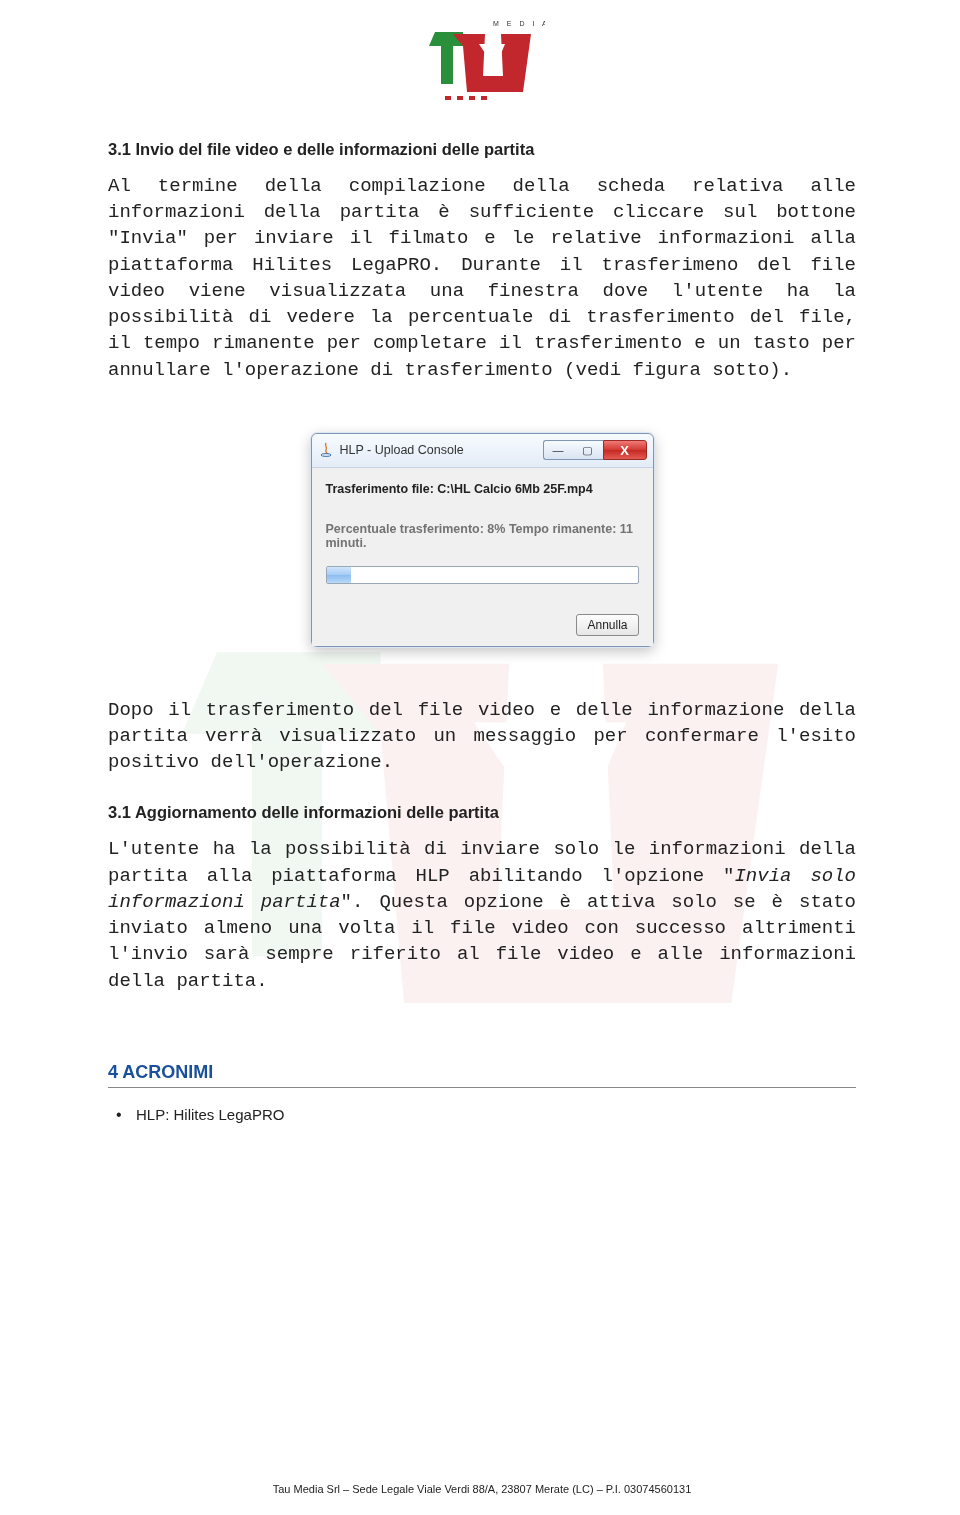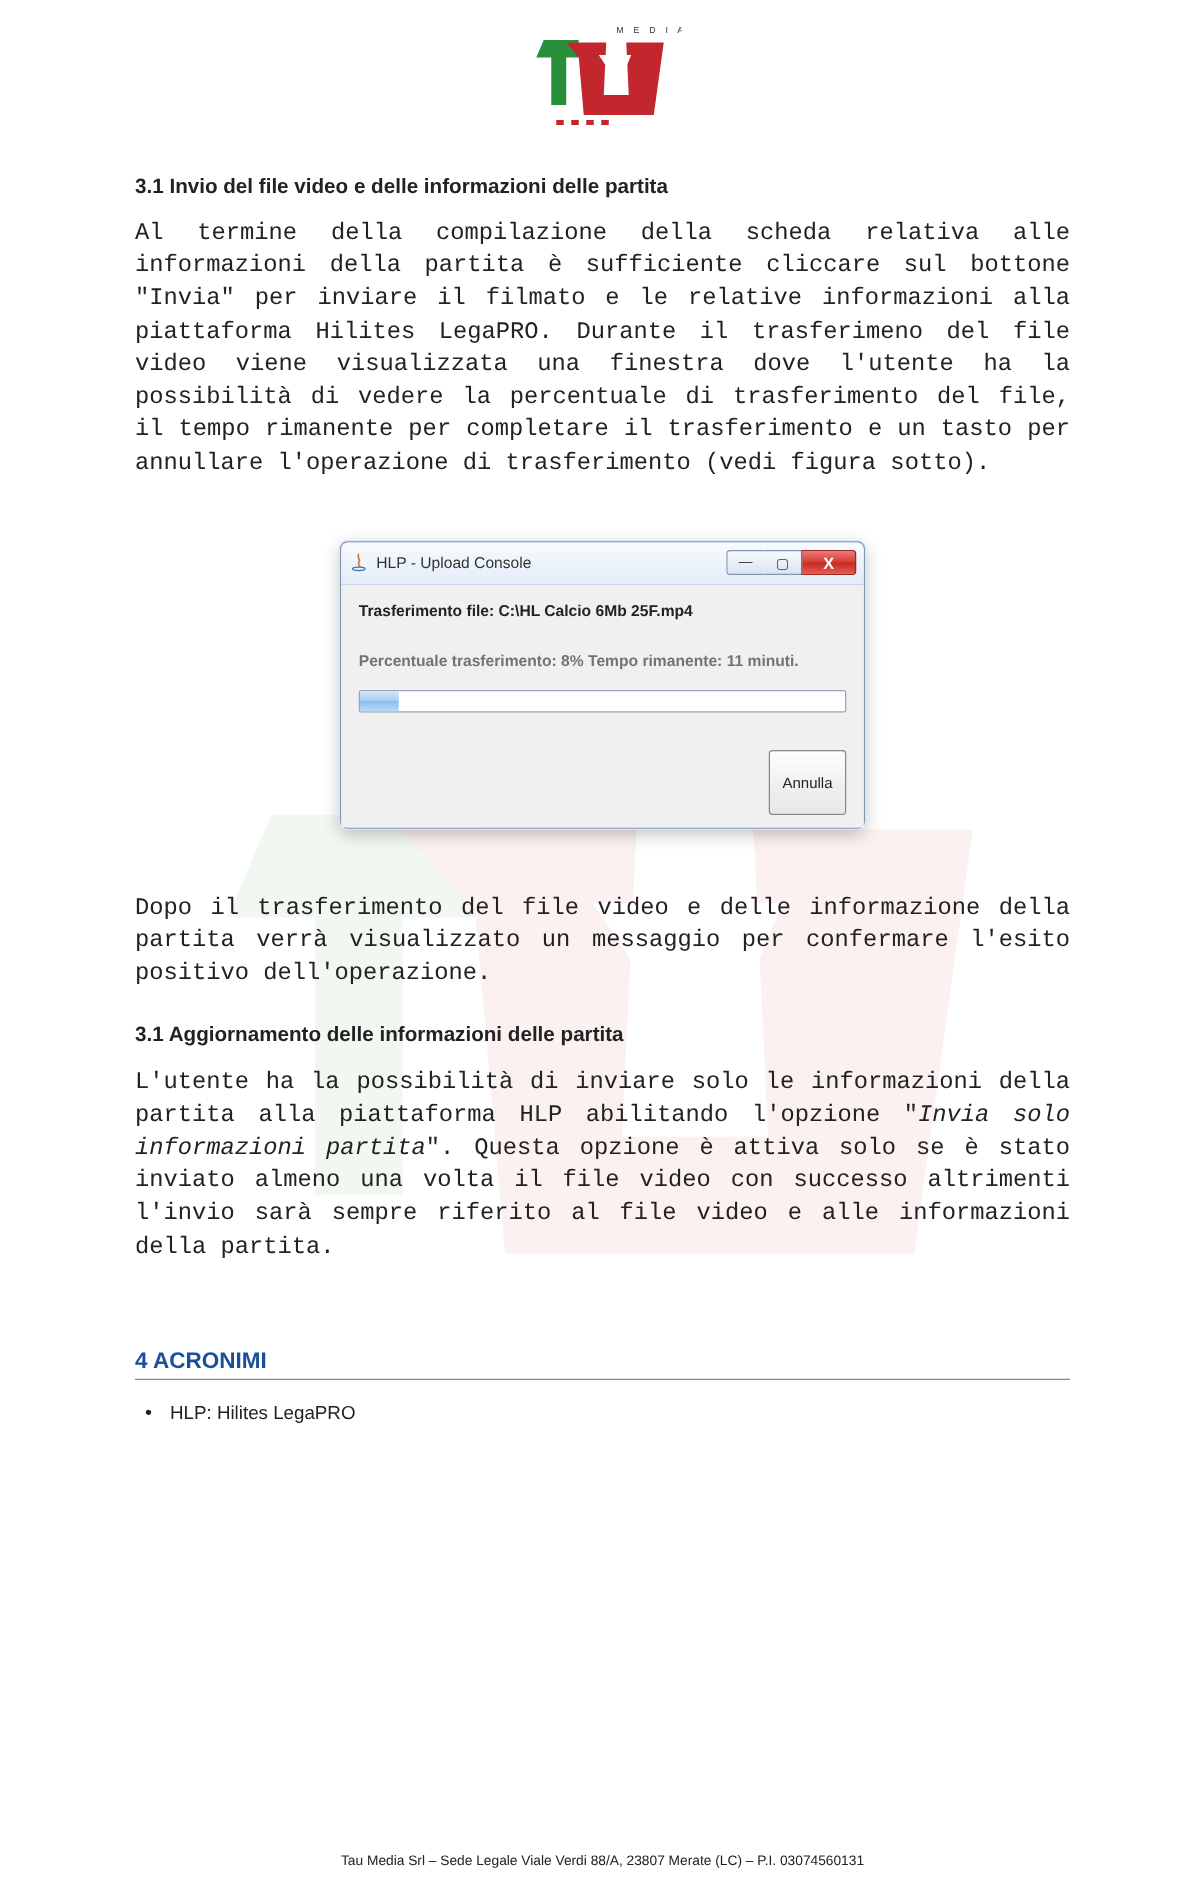--- a/index.html
+++ b/index.html
@@ -38,21 +38,21 @@
     margin-bottom: 14px;
     font-family: Liberation Mono, monospace;
   }
   .quote-bold-italic { font-style: italic; }
   .figure-wrap {
     margin: 50px 0 50px 0;
     display: flex;
     justify-content: center;
   }
   .upload-window {
-    width: 420px;
+    width: 343px;
     background: linear-gradient(#f1f6fc, #e9eef6);
     border: 1px solid #7f95b3;
     border-radius: 6px;
     box-shadow: 0 0 0 1px #dce6f2, 0 4px 14px rgba(0,0,0,.25);
     font-family: "Segoe UI", Tahoma, sans-serif;
   }
   .titlebar {
     display: flex;
     align-items: center;
     height: 34px;
@@ -93,21 +93,21 @@
     width: 100%; height: 18px;
     border:1px solid #9aa7b7; background:#fff;
     border-radius: 2px; margin-bottom: 30px;
   }
   .progress-inner {
     height:100%; width:8%;
     background: linear-gradient(#d1e5fb,#a6cdf5 48%,#8bbdf1 52%,#bad9f8);
   }
   .cancel-row { display:flex; justify-content:flex-end; }
   .cancel-btn {
-    font-size: 12px; padding: 18px 10px;
+    font-size: 12px; padding: 3px 10px;
     background: linear-gradient(#fdfdfd,#e6e6e6);
     border:1px solid #8a8a8a; border-radius:3px;
     color:#222;
   }
   .h2 {
     font-size: 18px;
     font-weight: bold;
     color: #1a4f9c;
     margin-bottom: 0;
   }

